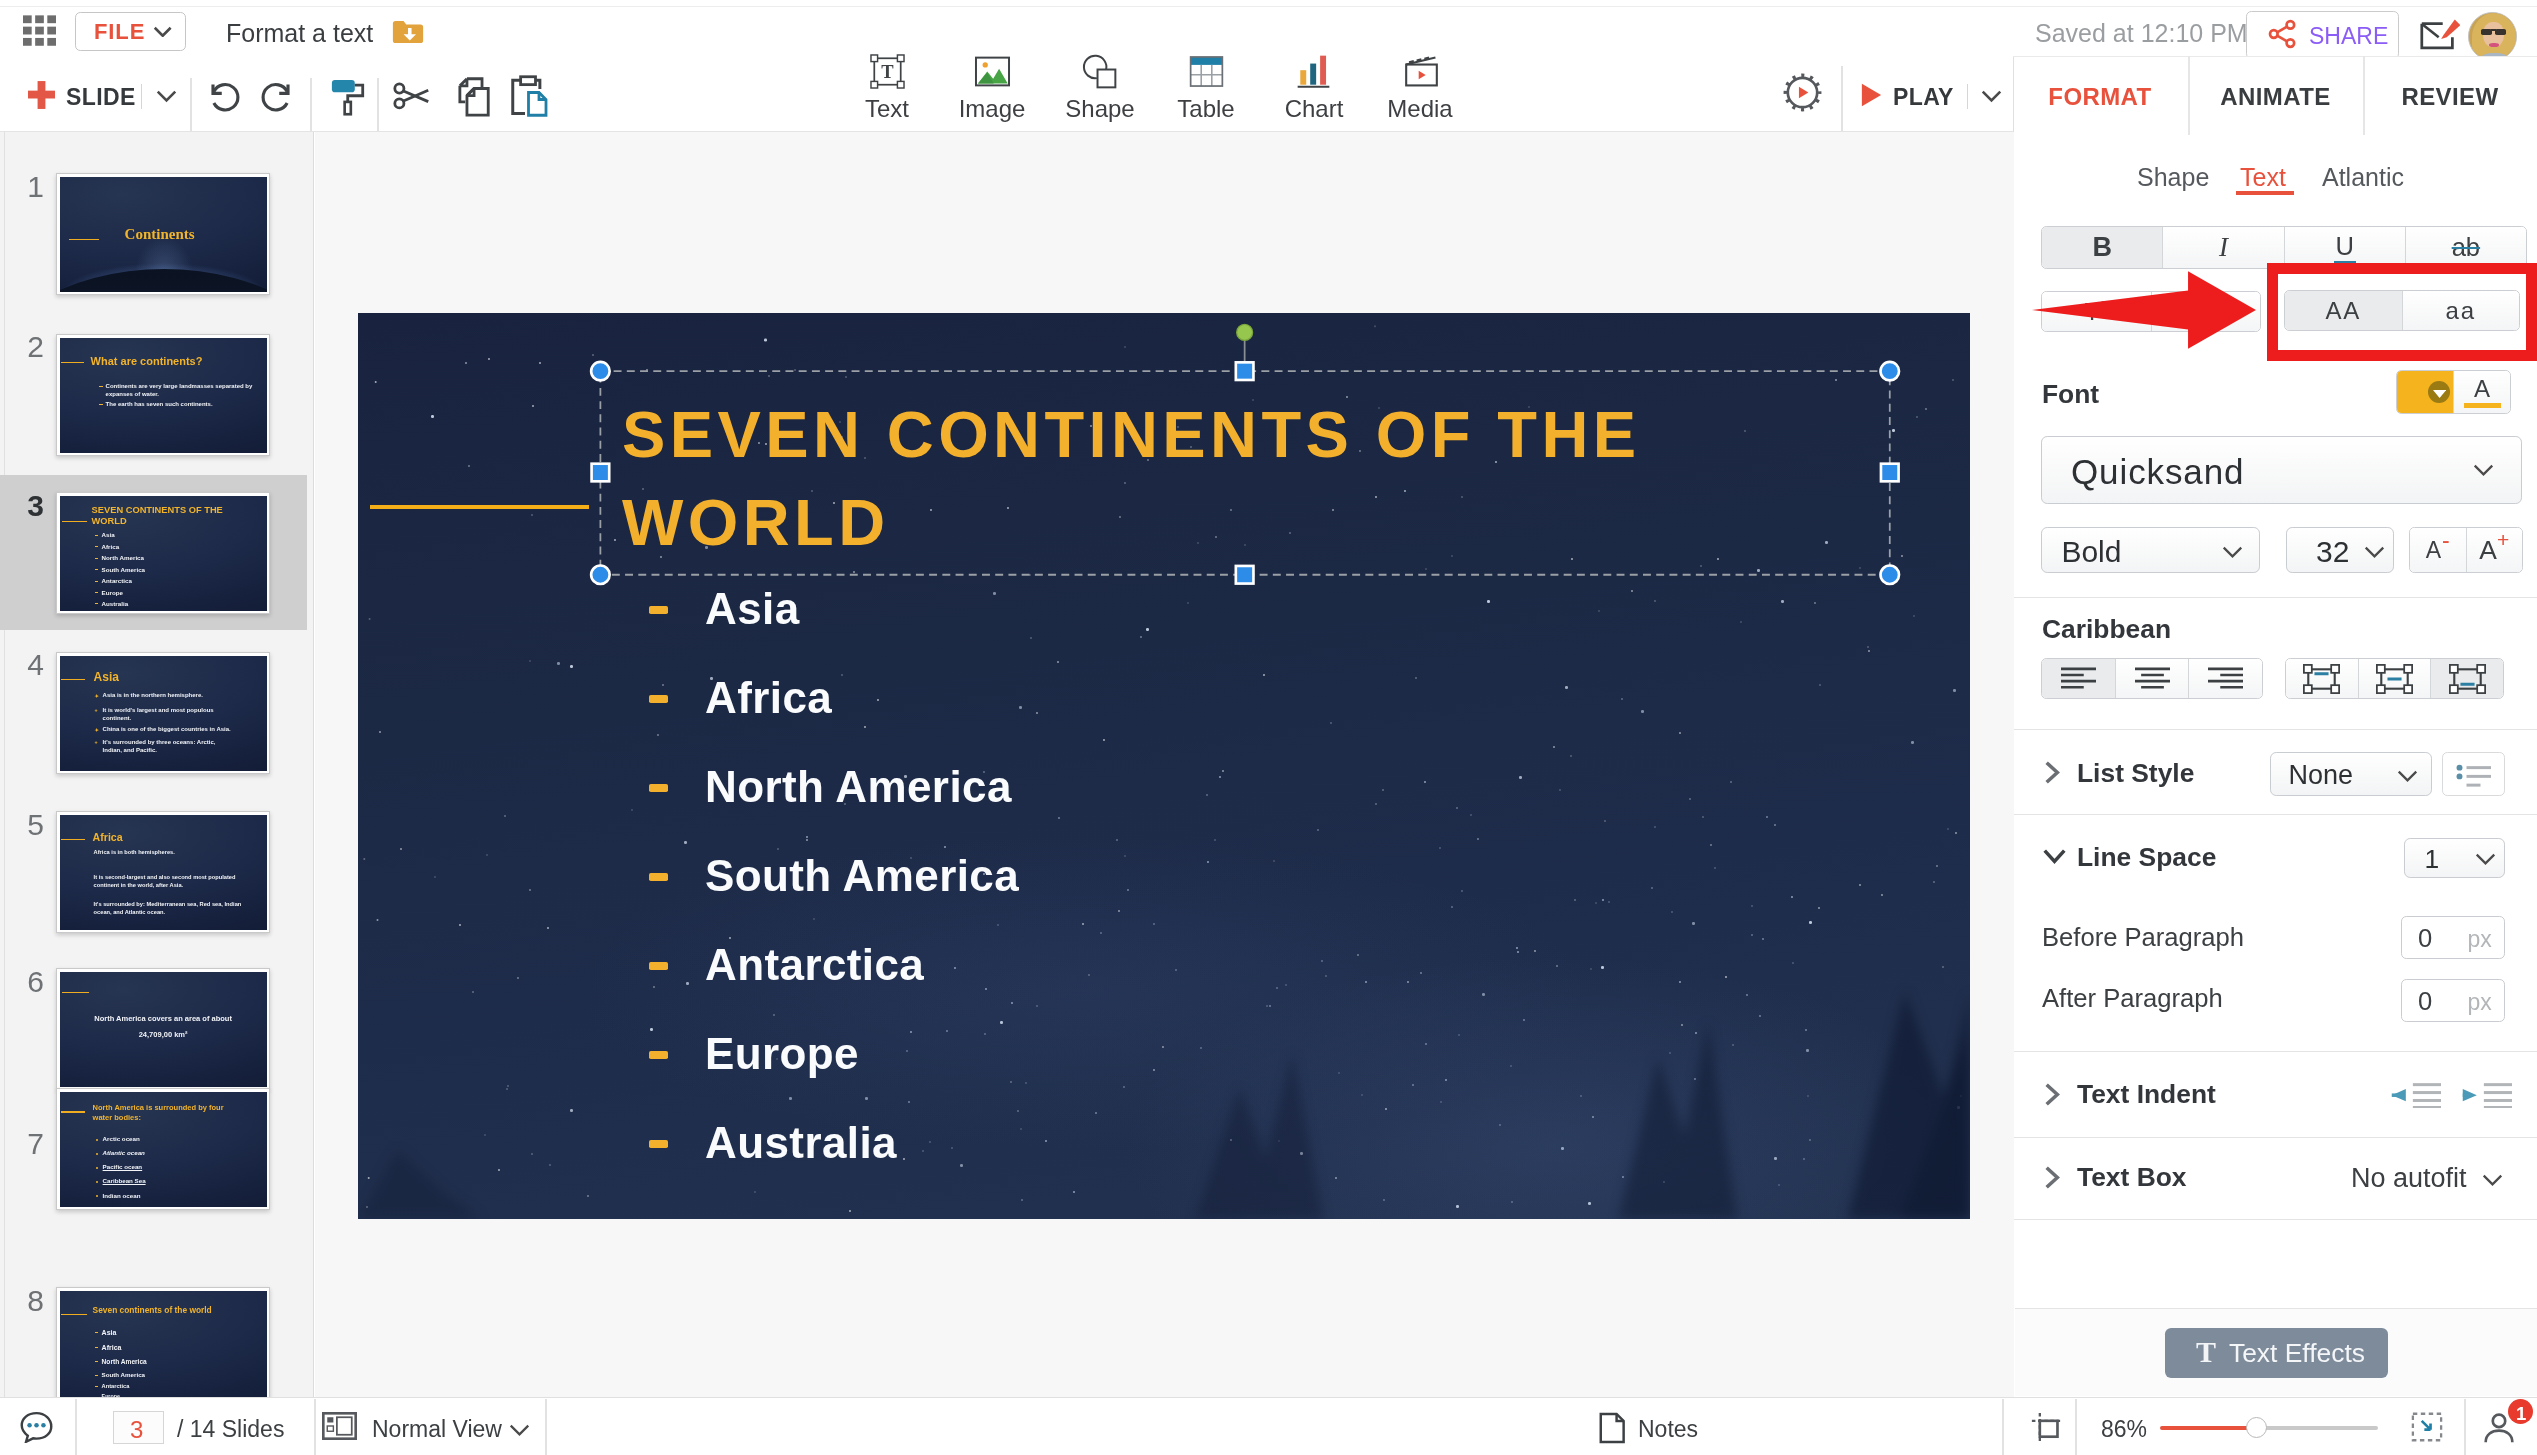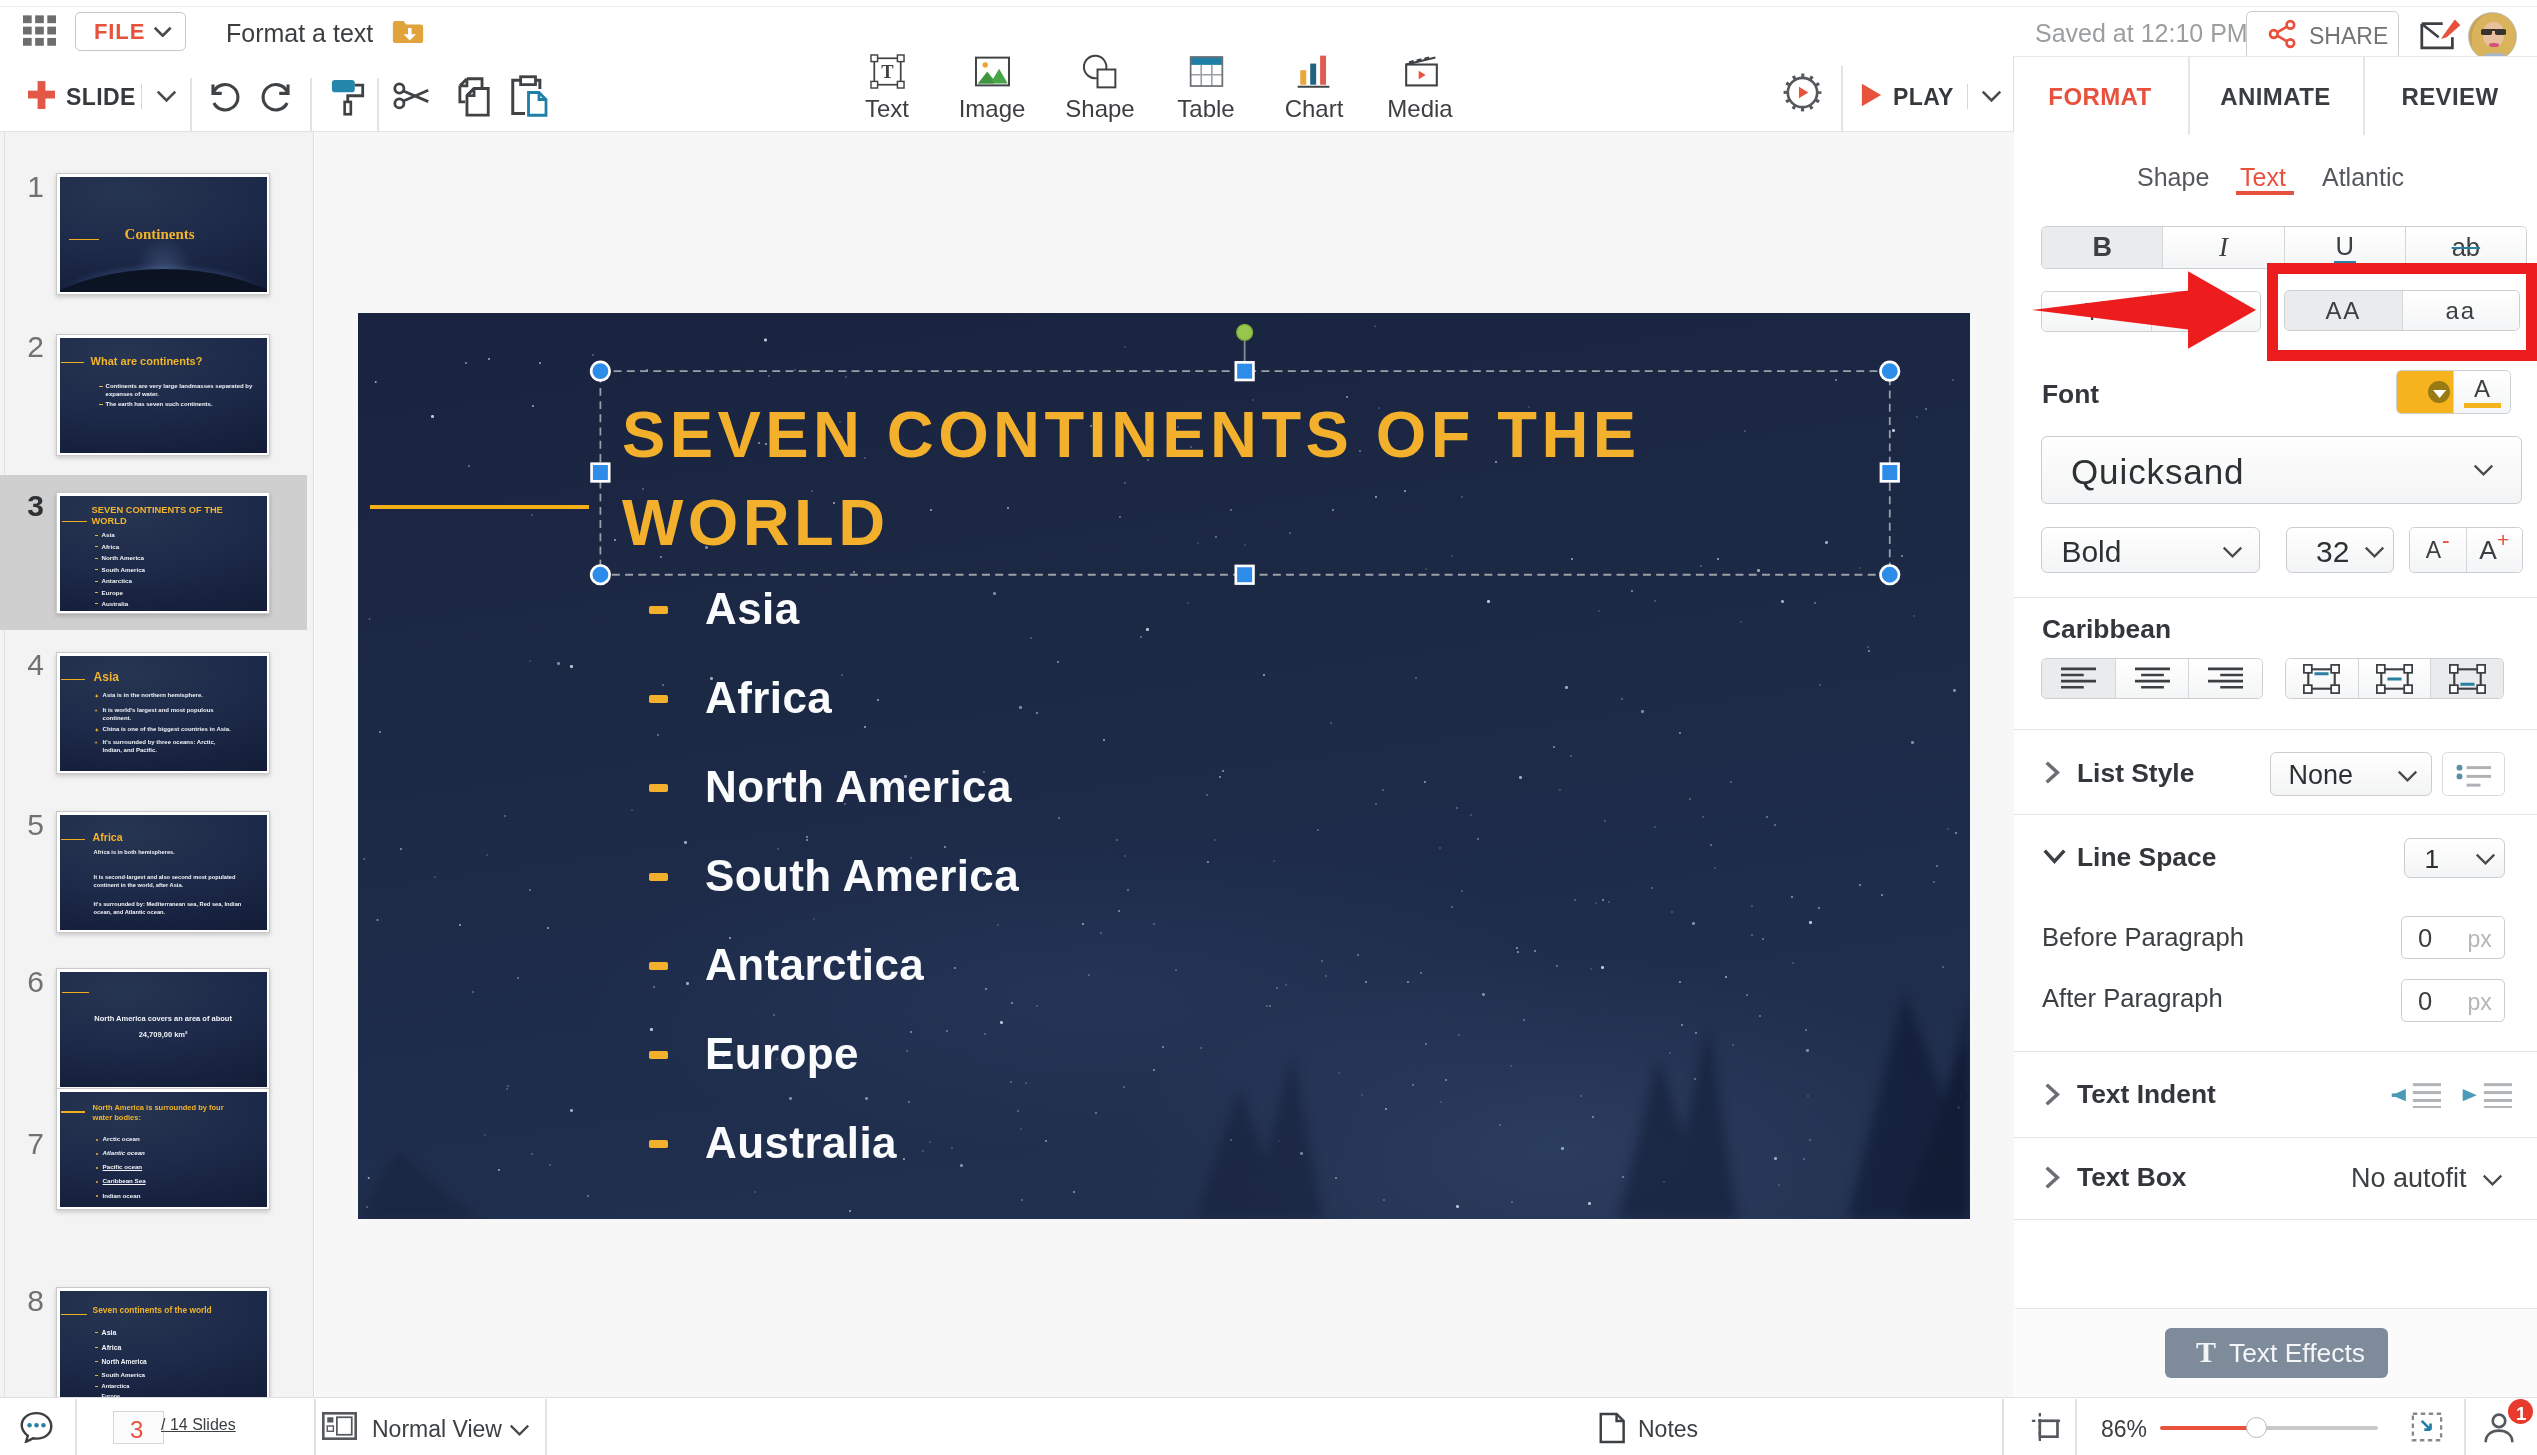--- a/index.html
+++ b/index.html
@@ -70,21 +70,21 @@
   <div class="abs" style="left:2246px;top:10.6px;width:153px;height:48px;border:1.8px solid #cbcbcb;border-radius:5.3px;background:#fff;"></div>
   <svg class="abs" style="left:2268px;top:19.4px;" width="29" height="30" viewBox="0 0 35 34">
     <g stroke="#e8513c" stroke-width="3.2" fill="none">
       <circle cx="27" cy="6" r="4.6"></circle>
         <circle cx="7" cy="17" r="4.6"></circle>
         <circle cx="27" cy="28" r="4.6"></circle>
       <line x1="11" y1="15" x2="23" y2="8"></line>
         <line x1="11" y1="19" x2="23" y2="26"></line>
     </g>
   </svg>
-  <div class="abs" style="left:2309px;top:23px;font-size:23px;color:#737373;">SHARE</div>
+  <div class="abs" style="left:2309px;top:23px;font-size:23px;color:#8b5cf6;">SHARE</div>
 
   <svg class="abs" style="left:2419px;top:17.6px;" width="41" height="33" viewBox="0 0 50 41">
     <path d="M3 7 v30 h38 v-13" fill="none" stroke="#3c4043" stroke-width="3.4"></path>
     <path d="M3 7 h26" fill="none" stroke="#3c4043" stroke-width="3.4"></path>
     <path d="M4 8 l20 16" fill="none" stroke="#3c4043" stroke-width="3.2"></path>
     <path d="M30 21 L44 2 l7 7 -17 15 -7 2 z" fill="#e8513c"></path>
   </svg>
 
   <div class="abs" style="left:2468px;top:11.5px;width:49px;height:49px;border-radius:50%;overflow:hidden;background:#c8a355;border:0.9px solid #c2c2c2;">
     <div class="abs" style="left:2.6px;top:0.9px;width:44px;height:49px;border-radius:50% 50% 42% 42%;background:#d9b45c;"></div>
@@ -684,21 +684,21 @@
     <path d="M19 2 C9 2 2 8 2 16 c0 5 3 9 7 12 l-2 7 8-4 c1.3 0.3 2.6 0.4 4 0.4 10 0 17-6 17-14 S29 2 19 2 z" fill="none" stroke="#3c4043" stroke-width="2.8"></path>
     <g fill="#2b7fa3">
         <circle cx="11" cy="16" r="2.6"></circle>
         <circle cx="19" cy="16" r="2.6"></circle>
         <circle cx="27" cy="16" r="2.6"></circle>
       </g>
   </svg>
   <div class="sep-v" style="left:75px;top:1399px;height:56px;"></div>
   <div class="abs" style="left:113px;top:1411px;width:51px;height:33px;border:0.9px solid #d6d6d6;background:#fcfcfc;"></div>
   <div class="abs" style="left:130px;top:1416px;font-size:24px;color:#e8513c;">3</div>
-  <div class="abs" style="left:161px;top:1416px;font-size:16px;color:#3c4043;text-decoration:underline;">/ 14 Slides</div>
+  <div class="abs" style="left:177px;top:1416px;font-size:23px;color:#3c4043;">/ 14 Slides</div>
   <div class="sep-v" style="left:314px;top:1399px;height:56px;"></div>
 
   <svg class="abs" style="left:322px;top:1412px;" width="35" height="28" viewBox="0 0 40 32">
     <rect x="1.5" y="1.5" width="37" height="29" fill="none" stroke="#55585c" stroke-width="3"></rect>
     <rect x="6" y="6" width="7" height="6" fill="#55585c"></rect>
     <rect x="6" y="16" width="7" height="6" fill="none" stroke="#55585c" stroke-width="1.6"></rect>
     <rect x="17" y="6" width="17" height="20" fill="none" stroke="#55585c" stroke-width="2"></rect>
   </svg>
   <div class="abs" style="left:372px;top:1416px;font-size:23px;color:#3c4043;">Normal View</div>
   <svg class="chev" style="left:508px;top:1423px;" viewBox="0 0 26 16">

